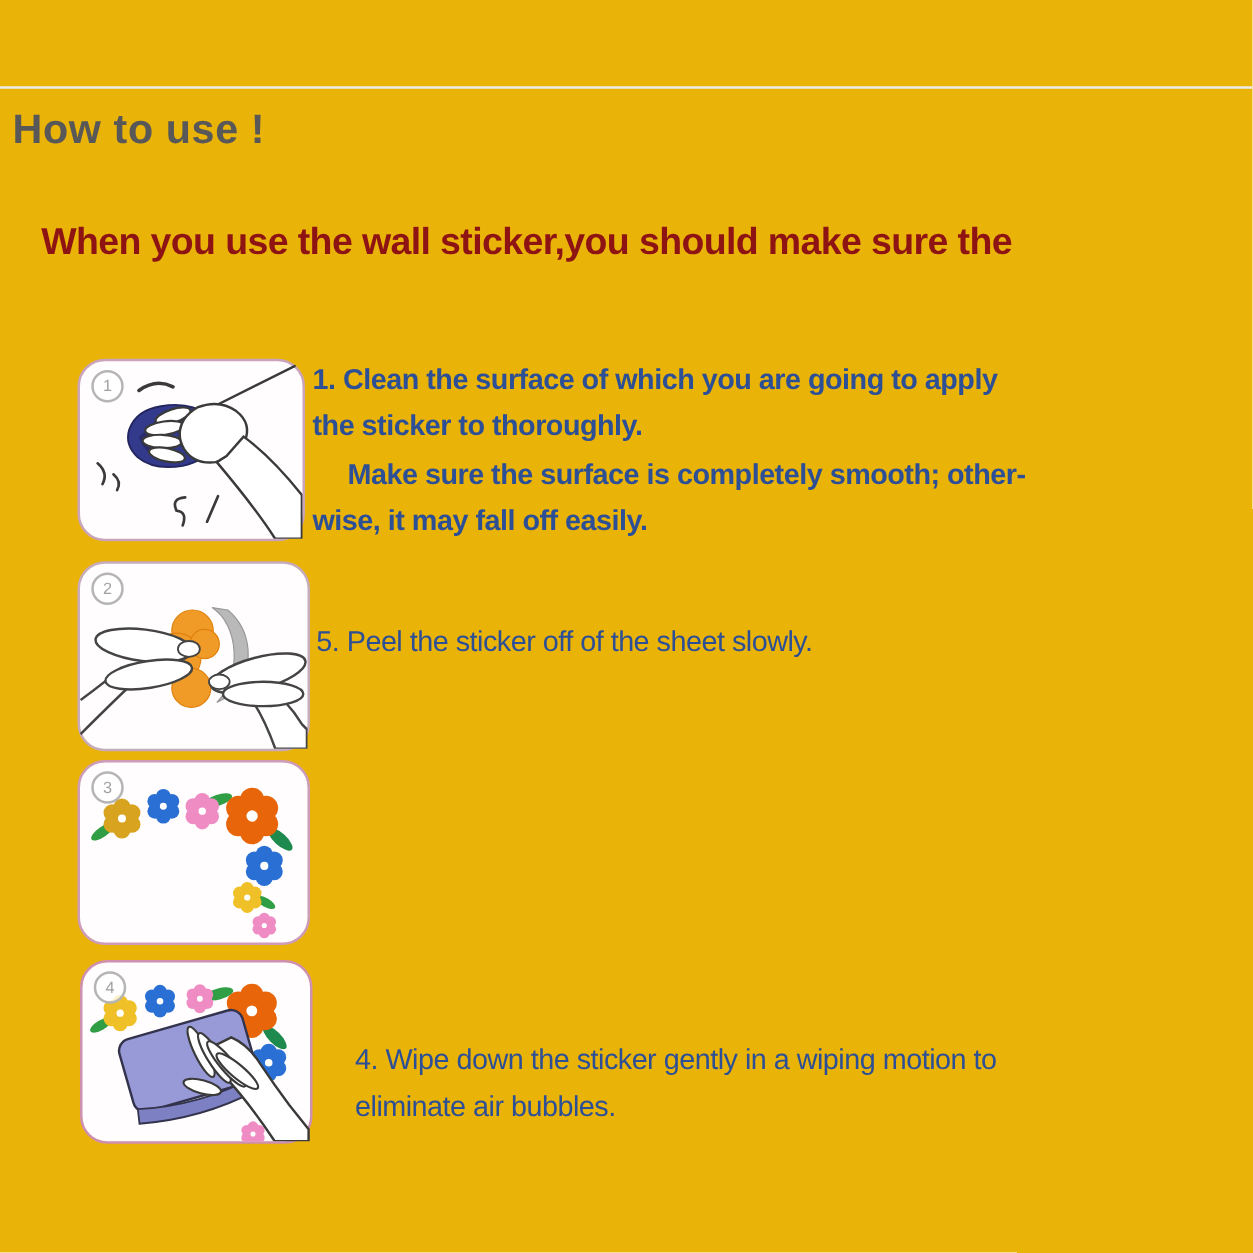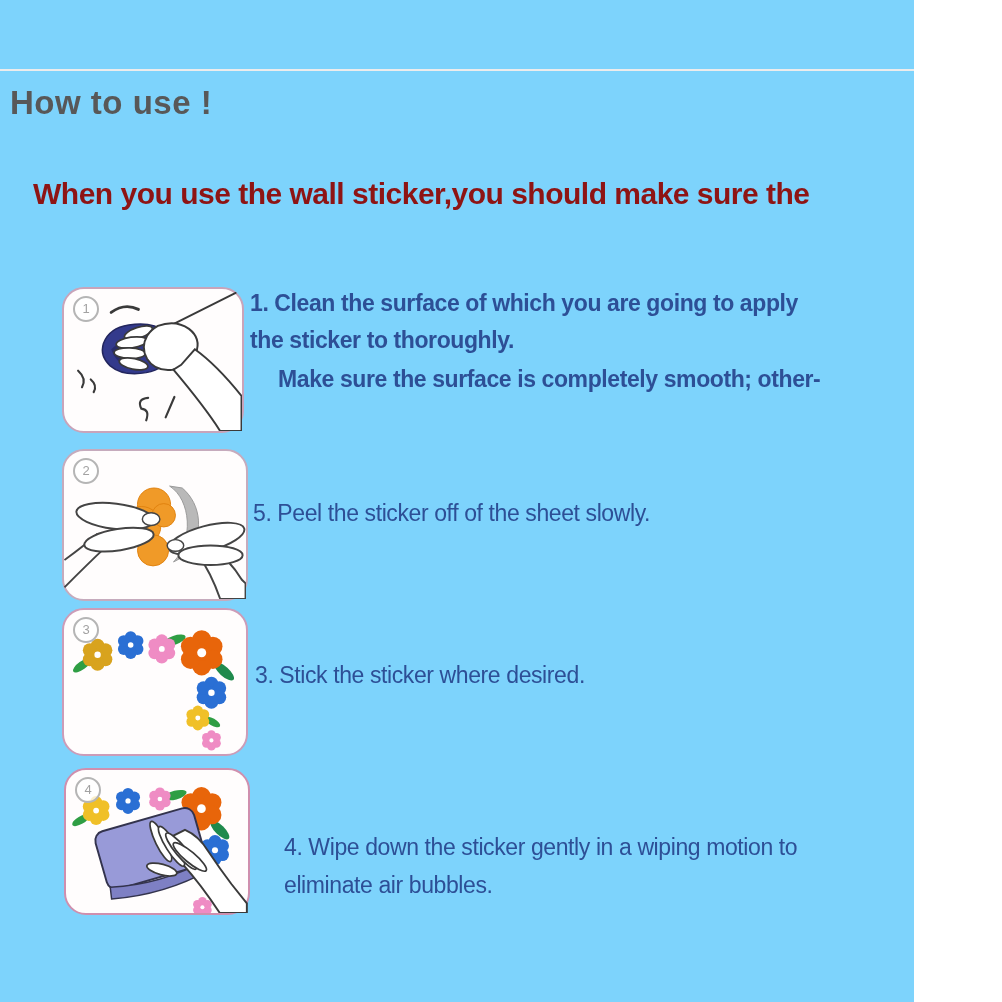--- a/index.html
+++ b/index.html
@@ -1,17 +1,17 @@
 <!DOCTYPE html>
 <html><head>
 <meta charset="utf-8">
 <style>
   html,body{margin:0;padding:0;background:#fff;}
   .canvas{
-    position:relative;width:914px;height:1002px;background:#7dd3fc;
+    position:relative;width:1002px;height:1002px;background:#eab308;
     font-family:"Liberation Sans",sans-serif;overflow:hidden;
   }
   .top-divider{
     position:absolute;left:0;top:69px;width:1002px;height:2px;background:#ececec;
   }
   .title{
     position:absolute;left:10px;top:84px;margin:0;
     font-size:33px;font-weight:bold;color:#585858;letter-spacing:0.5px;
   }
   .warning{
@@ -83,20 +83,21 @@
         <path d="M86,112 q-12,1 -7,11 q9,1 5,12"></path>
         <path d="M113,111 l-9,21"></path>
       </g>
     </svg>
   </div>
 
   <div class="steptext t1">
     <div class="line">1. Clean the surface of which you are going to apply</div>
     <div class="line">the sticker to thoroughly.</div>
     <div class="line">Make sure the surface is completely smooth; other-</div>
+    <div class="line">wise, it may fall off easily.</div>
   </div>
 
   <div class="panel p2">
     <div class="badge">2</div>
     <svg viewBox="0 0 186 152">
       <path d="M108,36 C130,50 133,92 112,114 L125,107 C144,86 141,55 121,38 Z" fill="#b9b9b9" stroke="#999999" stroke-width="1"></path>
       <g fill="#f09a28" stroke="#e0820e" stroke-width="1">
         <circle cx="92" cy="55" r="17"></circle>
         <circle cx="79" cy="77" r="20"></circle>
         <circle cx="91" cy="102" r="16"></circle>
@@ -147,23 +148,20 @@
         <use href="#flA" transform="translate(68,36) scale(0.95)" color="#2a6fd4"></use>
         <use href="#flA" transform="translate(100,40)" color="#ef8cc4"></use>
         <use href="#flA" transform="translate(141,44) scale(1.55)" color="#e8650a"></use>
         <use href="#flA" transform="translate(151,85) scale(1.1)" color="#2a6fd4"></use>
         <use href="#flA" transform="translate(137,111) scale(0.85)" color="#f0c028"></use>
         <use href="#flA" transform="translate(151,134) scale(0.7)" color="#ef8cc4"></use>
       </g>
     </svg>
   </div>
 
-  <div class="steptext t3">
-    <div class="line">3. Stick the sticker where desired.</div>
-  </div>
 
   <div class="panel p4">
     <div class="badge">4</div>
     <svg viewBox="0 0 186 148">
       <defs>
         <g id="flB" fill="currentColor">
           <circle cx="0" cy="-8.6" r="6.4"></circle>
             <circle cx="7.4" cy="-4.3" r="6.4"></circle>
           <circle cx="7.4" cy="4.3" r="6.4"></circle>
             <circle cx="0" cy="8.6" r="6.4"></circle>

